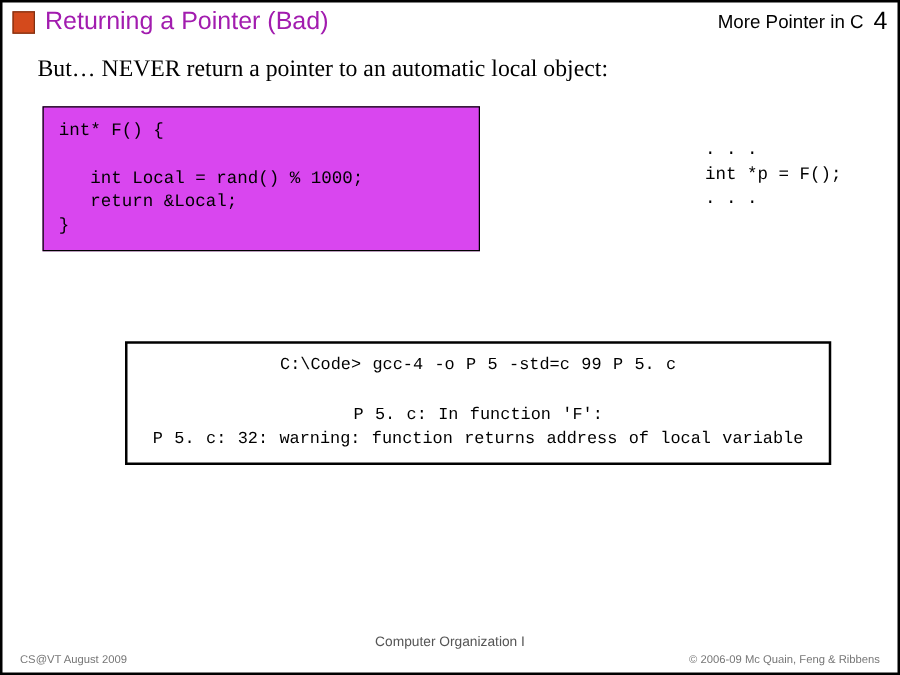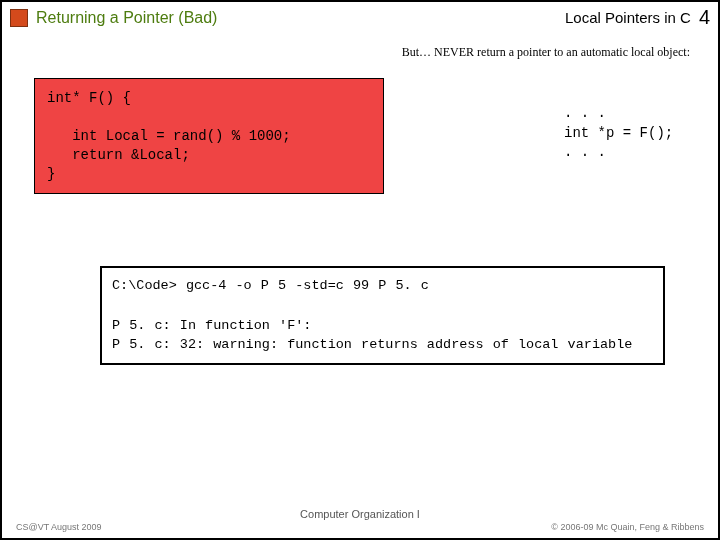--- a/index.html
+++ b/index.html
@@ -27,53 +27,52 @@
   .bullet-icon {
     width: 18px;
     height: 18px;
     background: #d44a1c;
     border: 1px solid #803010;
     margin-right: 8px;
     flex: 0 0 auto;
   }
   .title {
     font-family: Arial, Helvetica, sans-serif;
-    font-size: 16px;
+    font-size: 20px;
     font-weight: 400;
-    color: #4d7c0f;
+    color: #a21caf;
     flex: 1 1 auto;
   }
   .topright {
     font-family: Arial, Helvetica, sans-serif;
     font-size: 15px;
     color: #000;
     white-space: nowrap;
   }
   .pagenum {
     font-family: Arial, Helvetica, sans-serif;
     font-size: 20px;
     color: #000;
     margin-left: 8px;
   }
   .body {
     padding: 8px 28px 0 28px;
   }
   .lead {
-    font-size: 12px;
+    font-size: 19px;
     margin-bottom: 18px;
-    text-align: right;
   }
   .codebox {
     border: 1.5px solid #000;
     padding: 10px 12px;
     font-family: "Courier New", Courier, monospace;
     font-size: 14px;
     line-height: 1.35;
     white-space: pre;
-    background: #ef4444;
+    background: #d946ef;
   }
   .codebox.left {
     width: 350px;
     margin-left: 4px;
   }
   .row {
     display: flex;
     align-items: flex-start;
     gap: 0;
   }
@@ -88,20 +87,21 @@
   .compilebox {
     border: 2px solid #000;
     padding: 8px 10px;
     font-family: "Courier New", Courier, monospace;
     font-size: 13.5px;
     line-height: 1.45;
     white-space: pre;
     width: 565px;
     margin: 72px 0 0 70px;
     word-spacing: 1px;
+    text-align: center;
   }
   .footer {
     position: absolute;
     bottom: 6px;
     left: 0;
     right: 0;
     display: flex;
     align-items: flex-end;
     justify-content: space-between;
     padding: 0 14px;
@@ -120,21 +120,21 @@
   }
 </style>
 </head>
 <body>
 
 <div class="slide">
 
   <div class="header">
     <div class="bullet-icon"></div>
     <div class="title">Returning a Pointer (Bad)</div>
-    <div class="topright">Local Pointers in C</div>
+    <div class="topright">More Pointer in C</div>
     <div class="pagenum">4</div>
   </div>
 
   <div class="body">
     <p class="lead">But… NEVER return a pointer to an automatic local object:</p>
 
     <div class="row">
       <div class="codebox left">int* F() {
 
    int Local = rand() % 1000;

